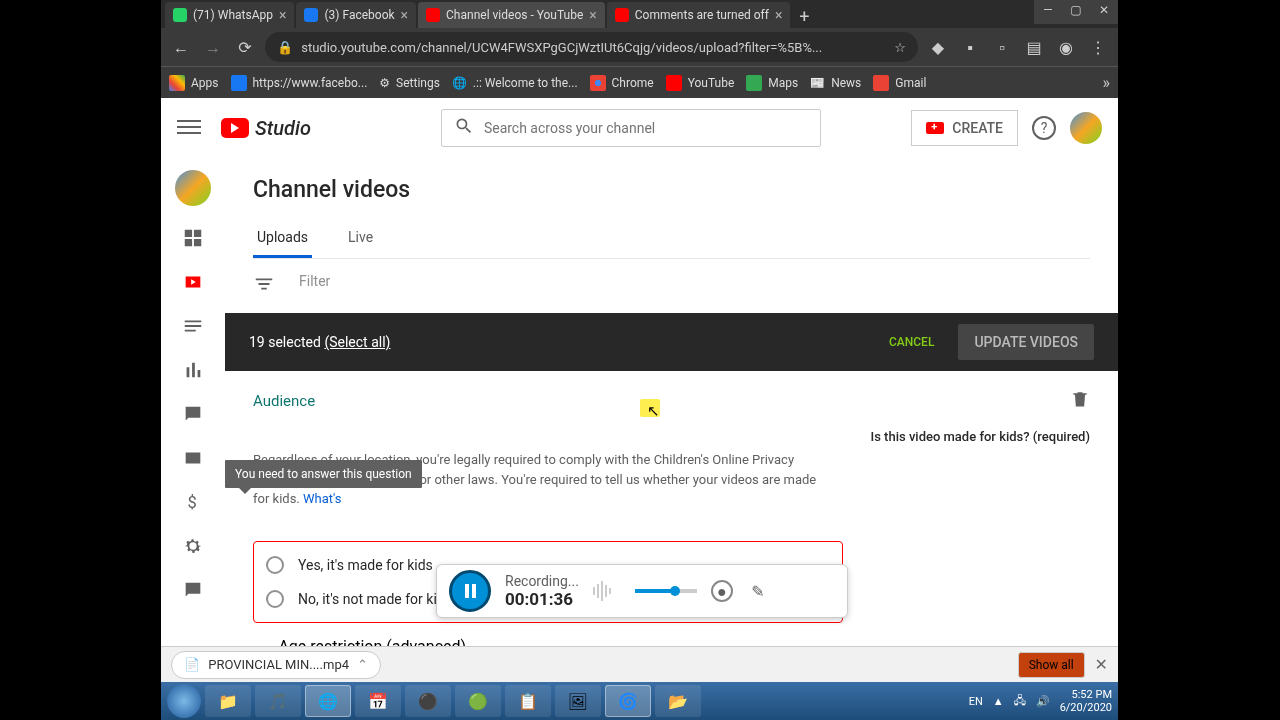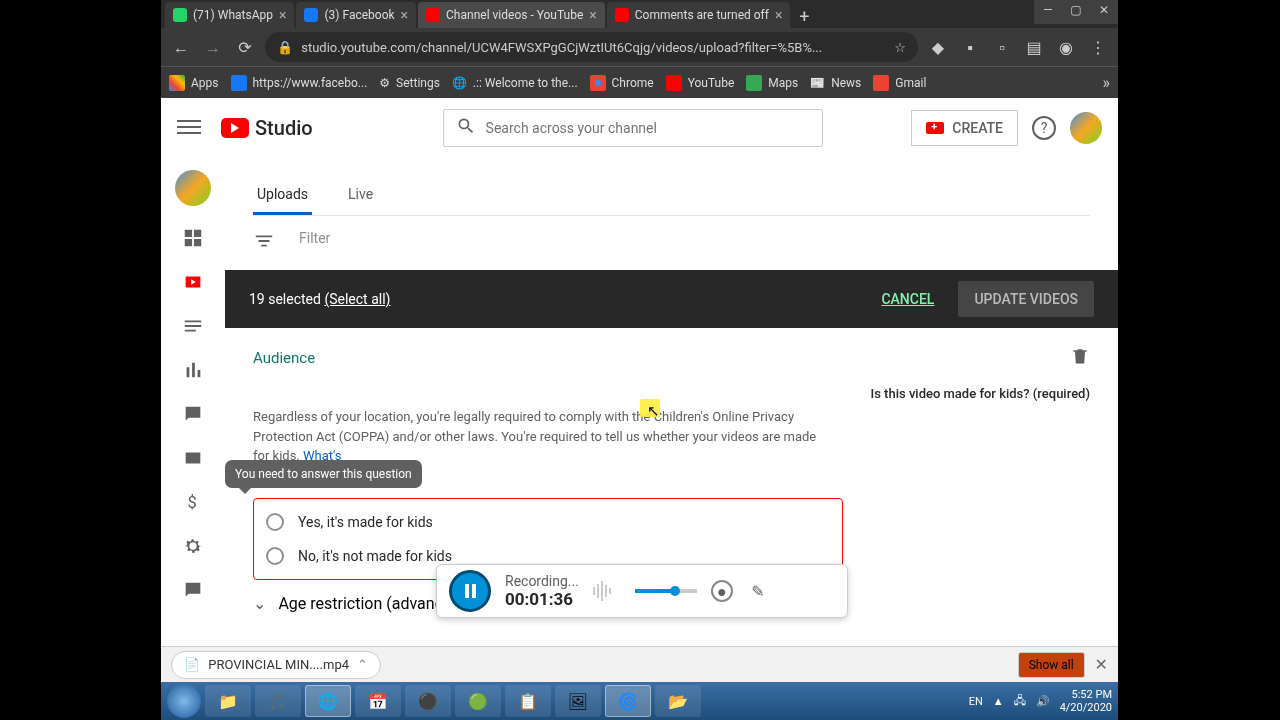--- a/index.html
+++ b/index.html
@@ -27,21 +27,21 @@
 .bm-icon { width: 16px; height: 16px; border-radius: 2px; }
 
 
 .yt-content { background: #fff; height: calc(100% - 98px - 36px - 38px); position: relative; overflow: hidden; }
 .yt-header { height: 60px; display: flex; align-items: center; padding: 0 16px; border-bottom: 1px solid transparent; }
 .hamburger { width: 24px; height: 24px; cursor: pointer; }
 .hamburger div { height: 2px; background: #606060; margin: 4px 0; }
 .yt-logo { display: flex; align-items: center; margin-left: 20px; gap: 2px; }
 .yt-play { width: 28px; height: 20px; background: #ff0000; border-radius: 5px; position: relative; }
 .yt-play::after { content:''; position: absolute; left: 10px; top: 5px; border-left: 8px solid #fff; border-top: 5px solid transparent; border-bottom: 5px solid transparent; }
-.studio-text { font-size: 20px; font-weight: 500; color: #282828; margin-left: 4px; }
+.studio-text { font-size: 20px; font-weight: 500; color: #282828; margin-left: 4px; font-style: italic; }
 .search-box { margin-left: 130px; width: 380px; height: 38px; border: 1px solid #ccc; border-radius: 2px; display: flex; align-items: center; padding: 0 12px; gap: 10px; }
 .search-box input { border: none; outline: none; font-size: 14px; flex: 1; }
 .create-btn { margin-left: auto; height: 36px; border: 1px solid #ccc; display: flex; align-items: center; padding: 0 14px; gap: 8px; font-size: 14px; font-weight: 500; color: #606060; cursor: pointer; }
 .create-icon { width: 18px; height: 12px; background: #ff0000; border-radius: 2px; position: relative; }
 .create-icon::after { content:'+'; position:absolute; color:#fff; font-size:11px; left:5px; top:-2px; font-weight:bold; }
 .help-icon { width: 24px; height: 24px; border: 2px solid #606060; border-radius: 50%; display: flex; align-items: center; justify-content: center; color: #606060; font-size: 14px; margin-left: 14px; cursor: pointer; }
 .avatar { width: 32px; height: 32px; border-radius: 50%; background: linear-gradient(135deg,#4a90d9,#f5a623,#7ed321); margin-left: 14px; cursor: pointer; }
 
 .yt-body { display: flex; height: calc(100% - 60px); }
 .sidebar { width: 64px; display: flex; flex-direction: column; align-items: center; padding-top: 12px; gap: 20px; }
@@ -53,30 +53,30 @@
 .page-title { font-size: 23px; font-weight: 500; color: #282828; margin-bottom: 16px; }
 .tabs { display: flex; gap: 32px; border-bottom: 1px solid #e5e5e5; }
 .tab-item { padding: 10px 4px; font-size: 14px; color: #606060; cursor: pointer; border-bottom: 3px solid transparent; }
 .tab-item.active { color: #282828; border-bottom-color: #065fd4; }
 .filter-row { display: flex; align-items: flex-start; padding: 14px 0; gap: 24px; }
 .filter-icon { color: #606060; }
 .filter-text { color: #909090; font-size: 14px; }
 .selection-bar { background: #282828; color: #fff; height: 58px; display: flex; align-items: center; padding: 0 24px; margin: 0 -28px; }
 .sel-text { font-size: 14px; }
 .sel-link { text-decoration: underline; cursor: pointer; }
-.cancel-btn { margin-left: auto; color: #86efac; font-size: 14px; font-weight: 500; cursor: pointer; margin-right: 24px; text-decoration: underline; }
+.cancel-btn { margin-left: auto; color: #84cc16; font-size: 12px; font-weight: 500; cursor: pointer; margin-right: 24px; }
 .update-btn { background: #454545; color: #bbb; padding: 10px 16px; font-size: 14px; font-weight: 500; cursor: pointer; border-radius: 2px; }
 .section { padding: 18px 0; }
 .section-header { display: flex; align-items: center; }
 .section-title { font-size: 15px; color: #0f766e; text-align: center; }
 .delete-icon { margin-left: auto; color: #606060; cursor: pointer; }
 .question-label { font-size: 13px; font-weight: 500; color: #282828; margin-top: 16px; text-align: right; }
 .desc-text { font-size: 13px; color: #606060; margin-top: 6px; line-height: 1.5; max-width: 580px; }
 .whats-link { color: #065fd4; cursor: pointer; }
-.tooltip { position: absolute; background: #606060; color: #fff; font-size: 12px; padding: 7px 10px; border-radius: 7px; top: 302px; left: 0px; }
+.tooltip { position: absolute; background: #606060; color: #fff; font-size: 12px; padding: 7px 10px; border-radius: 1px; top: 302px; left: 0px; }
 .tooltip::after { content:''; position:absolute; bottom:-6px; left:14px; border-top:6px solid #606060; border-left:6px solid transparent; border-right:6px solid transparent; }
 .radio-group { border: 1px solid #ff0000; border-radius: 4px; padding: 6px 12px; margin-top: 32px; max-width: 590px; }
 .radio-opt { display: flex; align-items: center; gap: 14px; padding: 8px 0; cursor: pointer; }
 .radio-circle { width: 18px; height: 18px; border: 2px solid #909090; border-radius: 50%; }
 .radio-label { font-size: 14px; color: #282828; }
 .expand-row { display: flex; align-items: center; gap: 12px; padding: 14px 0; cursor: pointer; }
 .chevron { color: #606060; }
 
 
 .recorder { position: absolute; left: 436px; top: 564px; width: 412px; height: 54px; background: #fff; border: 1px solid #ccc; border-radius: 6px; display: flex; align-items: center; padding: 0 12px; gap: 14px; box-shadow: 0 2px 6px rgba(0,0,0,0.2); }
@@ -273,20 +273,21 @@
             </svg>
           </div>
         <div class="side-icon">
             <svg width="22" height="22" viewBox="0 0 24 24">
               <path d="M4 4h16v12H7l-3 3zM11 7h2v4h-2zm0 5h2v2h-2z"></path>
             </svg>
           </div>
       </div>
 
       <div class="main-area">
+        <div class="page-title">Channel videos</div>
         <div class="tabs">
           <div class="tab-item active">Uploads</div>
           <div class="tab-item">Live</div>
         </div>
         <div class="filter-row">
           <span class="filter-icon"><svg width="22" height="22" viewBox="0 0 24 24" fill="#606060">
                 <path d="M3 6h18v2H3zm3 5h12v2H6zm3 5h6v2H9z"></path>
               </svg></span>
           <span class="filter-text">Filter</span>
         </div>
@@ -347,21 +348,21 @@
     <div class="task-item">🖼</div>
     <div class="task-item active">🌀</div>
     <div class="task-item">📂</div>
     <div class="tray">
       <span>EN</span>
       <span>▲</span>
       <span>🖧</span>
       <span>🔊</span>
       <div class="clock">
         <div>5:52 PM</div>
-        <div>4/20/2020</div>
+        <div>6/20/2020</div>
       </div>
     </div>
   </div>
 </div>
 
 <div class="recorder">
   <div class="pause-btn">
     <div class="pause-bars">
         <div></div>
         <div></div>

